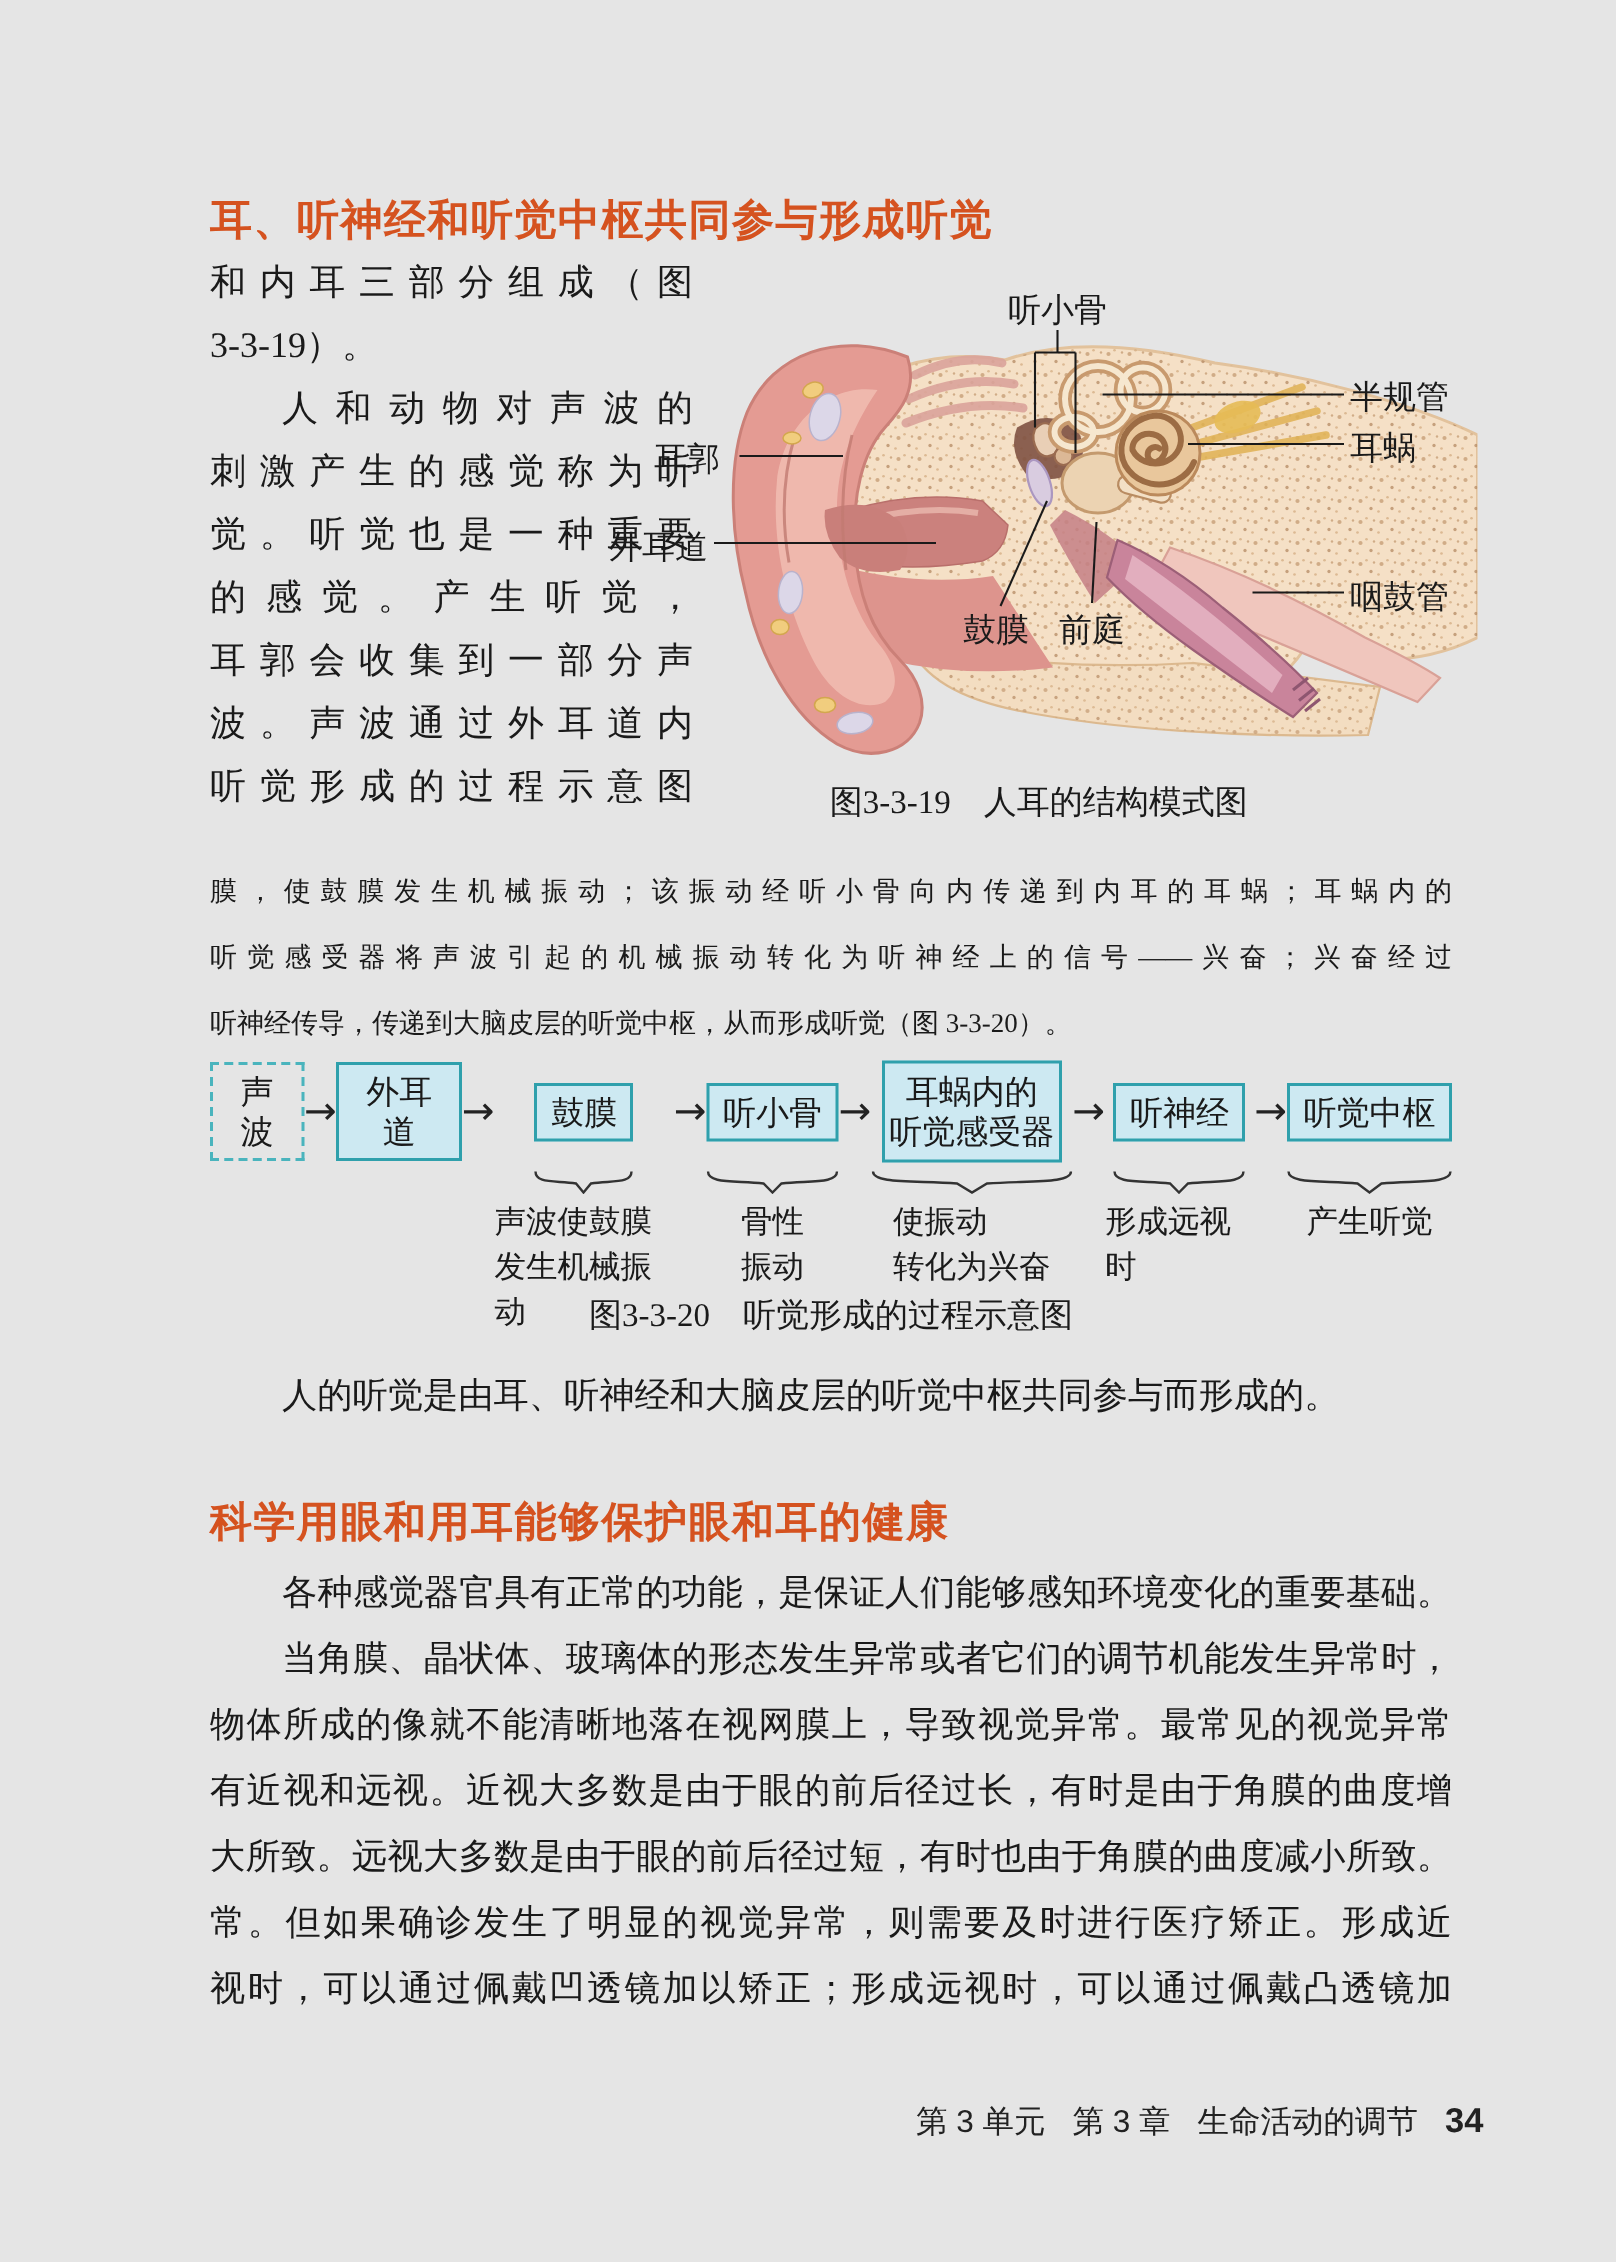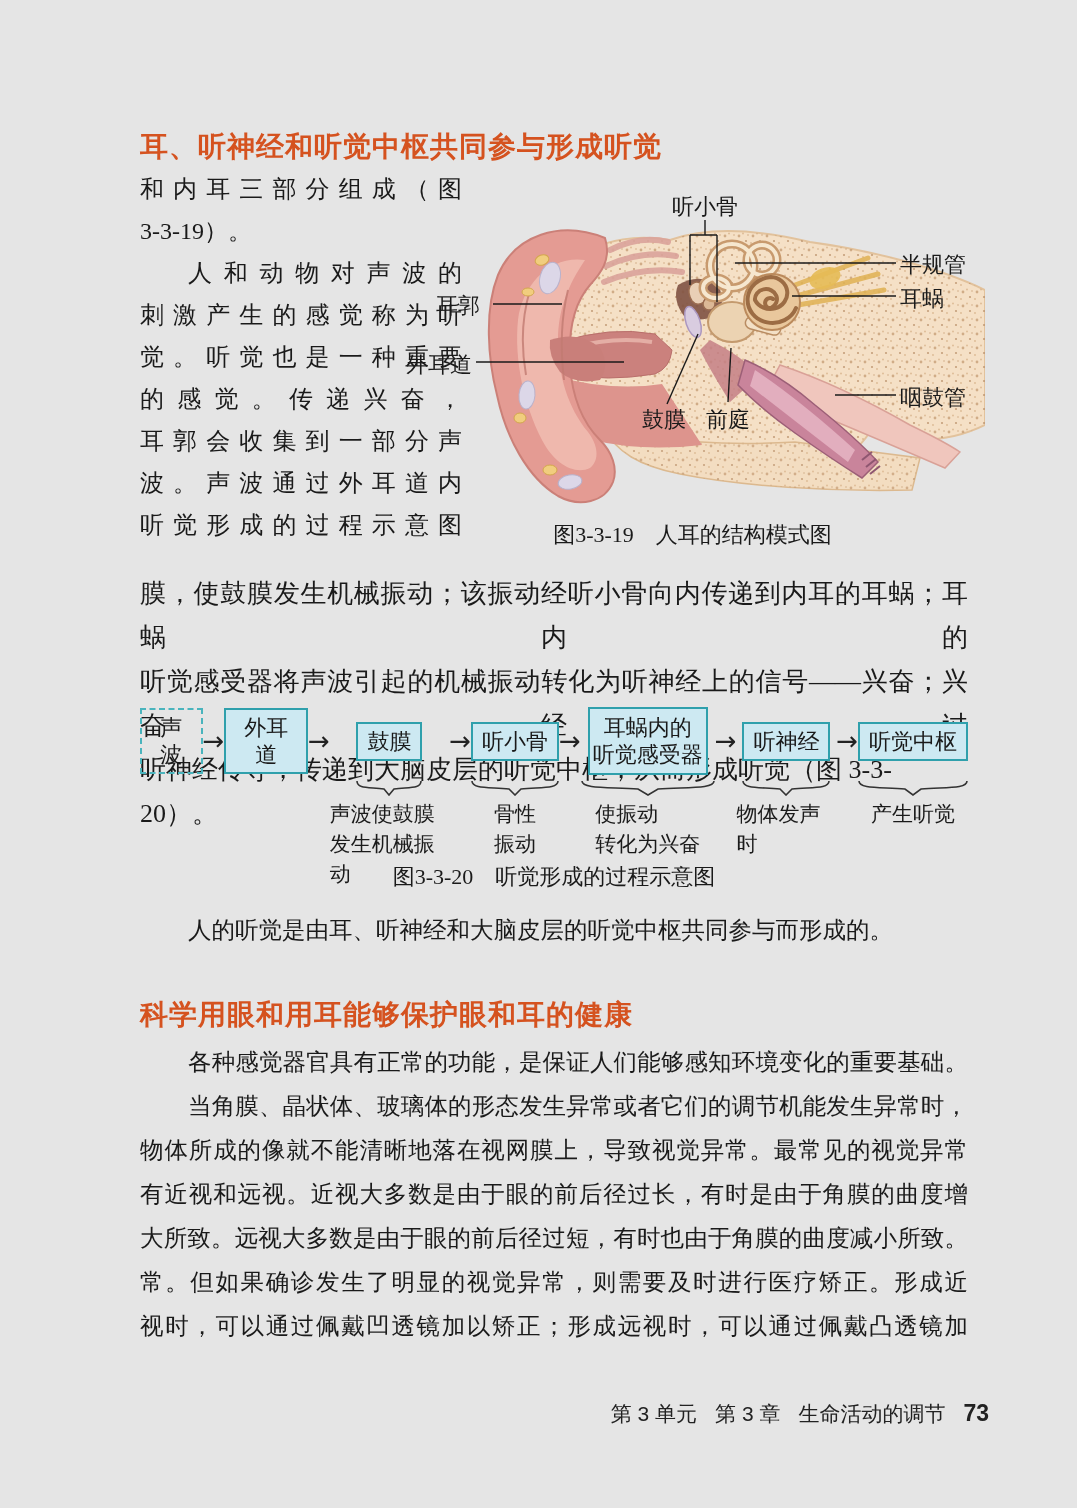--- a/index.html
+++ b/index.html
@@ -6,21 +6,21 @@
   .page{position:relative;width:1077px;height:1508px;background:#e5e5e5;
         font-family:"Liberation Serif",serif;color:#1a1a1a;overflow:hidden;}
 
   .h-orange{position:absolute;left:140px;font-family:"Liberation Sans",sans-serif;
             font-weight:bold;font-size:28px;letter-spacing:1px;color:var(--heading,#d5521f);
             white-space:nowrap;}
   .h1{top:128px;}
   .h2{top:996px;}
 
   .colL{position:absolute;left:140px;top:168px;width:322px;font-size:24px;line-height:42px;}
-  .fullp{position:absolute;left:140px;top:572px;width:828px;font-size:26px;line-height:44px;}
+  .fullp{position:absolute;left:140px;top:572px;width:828px;font-size:18px;line-height:44px;}
   .sec2{position:absolute;left:140px;top:1040px;width:828px;font-size:23.5px;line-height:44px;}
   .ln{text-align:justify;text-align-last:justify;}
   .ln.noj{text-align:left;text-align-last:left;}
   .ln.ind{text-indent:48px;}
 
   
   .fig{position:absolute;left:400px;top:190px;width:585px;height:365px;}
   .fig svg.ill{position:absolute;left:0;top:0;}
   .figlab{position:absolute;font-size:22px;white-space:nowrap;}
   .figcap{position:absolute;top:330px;left:40px;width:505px;text-align:center;font-size:22px;}
@@ -53,21 +53,21 @@
 <div class="page">
 
   <div class="h-orange h1">耳、听神经和听觉中枢共同参与形成听觉</div>
 
   <div class="colL">
     <div class="ln">和内耳三部分组成（图</div>
     <div class="ln noj">3-3-19）。</div>
     <div class="ln ind">人和动物对声波的</div>
     <div class="ln">刺激产生的感觉称为听</div>
     <div class="ln">觉。听觉也是一种重要</div>
-    <div class="ln">的感觉。传递兴奋，</div>
+    <div class="ln">的感觉。产生听觉，</div>
     <div class="ln">耳郭会收集到一部分声</div>
     <div class="ln">波。声波通过外耳道内</div>
     <div class="ln">听觉形成的过程示意图</div>
   </div>
 
   <div class="fig">
     <svg class="ill" width="585" height="325" viewBox="0 0 585 325">
       <defs>
         <pattern id="spk" width="14" height="14" patternUnits="userSpaceOnUse">
           <circle cx="3" cy="4" r="1.4" fill="#c49a72"></circle>
@@ -237,21 +237,21 @@
 转化为兴奋</div>
     </div>
     <div class="farrow">→</div>
     <div class="funit">
       <div class="fslot">
           <div class="fbox">听神经</div>
         </div>
       <svg class="brace" width="88" height="16" viewBox="0 0 88 16">
         <path d="M1,1 C1,9 18,7 38,9 L44,15 L50,9 C70,7 87,9 87,1"></path>
         </svg>
-      <div class="fnote">物体发声时</div>
+      <div class="fnote">形成远视时</div>
     </div>
     <div class="farrow">→</div>
     <div class="funit">
       <div class="fslot">
           <div class="fbox">听觉中枢</div>
         </div>
       <svg class="brace" width="110" height="16" viewBox="0 0 110 16">
         <path d="M1,1 C1,9 22,7 47,9 L55,15 L63,9 C88,7 109,9 109,1"></path>
         </svg>
       <div class="fnote">产生听觉</div>
@@ -271,16 +271,16 @@
     <div class="ln">有近视和远视。近视大多数是由于眼的前后径过长，有时是由于角膜的曲度增</div>
     <div class="ln">大所致。远视大多数是由于眼的前后径过短，有时也由于角膜的曲度减小所致。</div>
     <div class="ln">常。但如果确诊发生了明显的视觉异常，则需要及时进行医疗矫正。形成近</div>
     <div class="ln">视时，可以通过佩戴凹透镜加以矫正；形成远视时，可以通过佩戴凸透镜加</div>
   </div>
 
   <div class="footer">
     <span>第 3 单元</span>
     <span>第 3 章</span>
     <span>生命活动的调节</span>
-    <span class="pg">73</span>
+    <span class="pg">34</span>
   </div>
 
 </div>
 
 </body></html>

